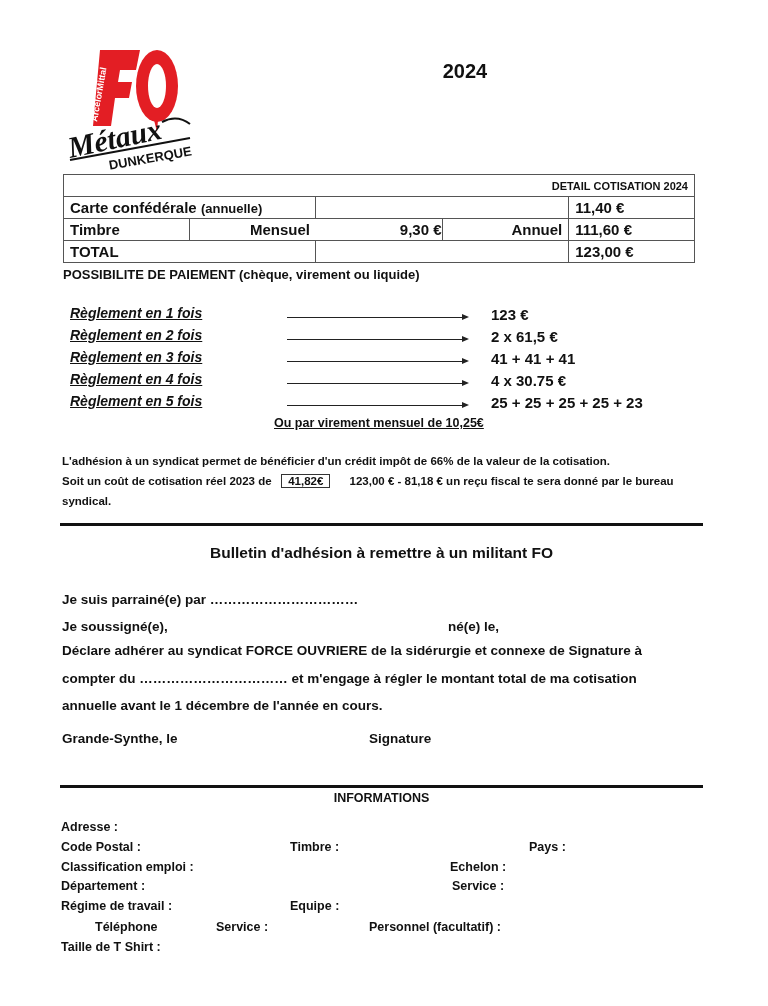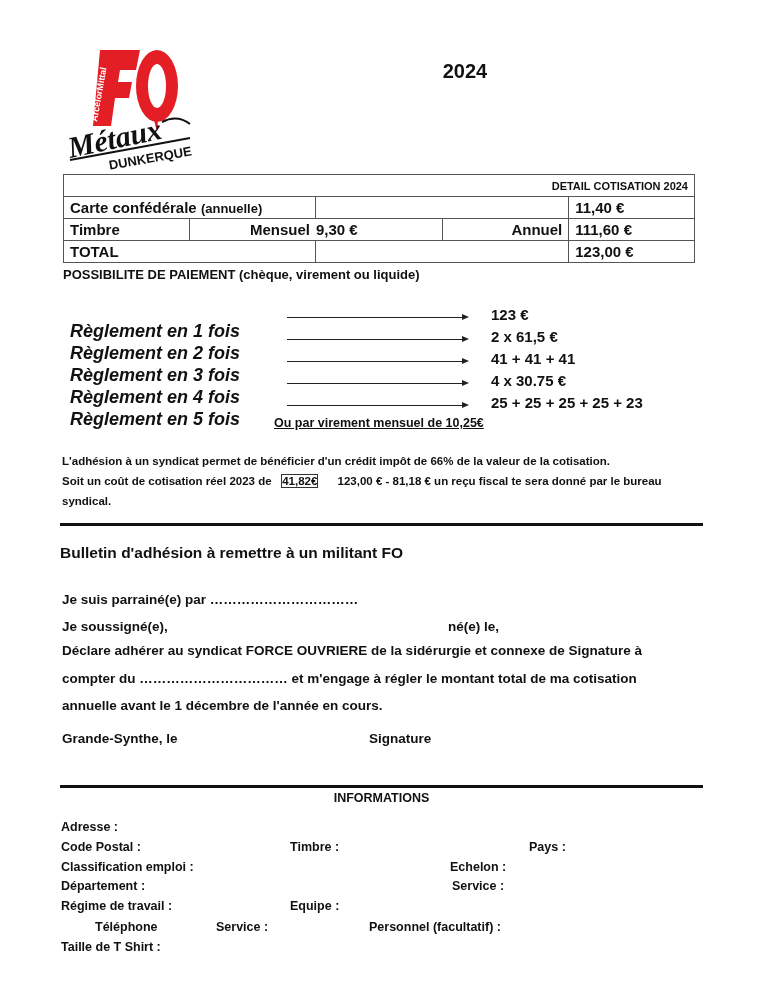--- a/index.html
+++ b/index.html
@@ -16,33 +16,33 @@
   table.detail { position: absolute; left: 63px; top: 174px; width: 632px; border-collapse: collapse; font-weight: bold; font-size: 15px; }
   table.detail td { border: 1px solid #555; height: 21px; padding: 0 6px; white-space: nowrap; }
   table.detail td.head { text-align: right; font-size: 11px; }
   .small { font-size: 13px; }
   .right { text-align: right; }
 
   .pay-title { left: 63px; top: 267px; font-size: 13px; font-weight: bold; }
 
   
   .pay-row { left: 70px; width: 640px; height: 22px; }
-  .pay-label { position: absolute; left: 0; top: 16px; font-style: italic; font-weight: bold; font-size: 18px; }
+  .pay-label { position: absolute; left: 0; top: 0; font-style: italic; font-weight: bold; font-size: 14px; text-decoration: underline; }
   .pay-arrow { position: absolute; left: 217px; top: 12px; width: 176px; height: 1px; background: #222; }
   .pay-arrow::after { content: ""; position: absolute; right: -6px; top: -3px; border-left: 7px solid #222; border-top: 3.5px solid transparent; border-bottom: 3.5px solid transparent; }
   .pay-value { position: absolute; left: 421px; top: 1px; font-weight: bold; font-size: 15px; }
 
   .virement { left: 274px; top: 416px; font-size: 12.5px; font-weight: bold; text-decoration: underline; }
 
   .info-text { left: 62px; width: 640px; font-size: 11.5px; font-weight: bold; line-height: 20px; }
-  .boxed { border: 1px solid #333; padding: 0 0; }
+  .boxed { border: 1px solid #333; padding: 0 6px; }
 
   .rule { left: 60px; width: 643px; height: 3px; background: #111; }
 
-  .bulletin-title { left: 60px; width: 643px; top: 544px; font-size: 15.5px; font-weight: bold; }
+  .bulletin-title { left: 60px; width: 643px; top: 544px; text-align: center; font-size: 15.5px; font-weight: bold; }
 
   .form-line { left: 62px; font-size: 13.5px; font-weight: bold; }
 
   .info-title { left: 60px; width: 643px; top: 791px; text-align: center; font-size: 12.5px; font-weight: bold; }
   .field { font-size: 12.5px; font-weight: bold; }
 </style>
 </head>
 <body>
 
 <div class="abs logo">
@@ -84,21 +84,21 @@
     <td colspan="2">
       <span>Carte confédérale</span>
       <span class="small">(annuelle)</span>
     </td>
     <td colspan="2"></td>
     <td>11,40 €</td>
   </tr>
   <tr>
     <td>Timbre</td>
     <td colspan="2" style="padding:0;">
-      <div style="display:flex;">
+      <div style="display:flex;justify-content:space-between;">
         <span style="width:126px;text-align:right;padding-right:6px;box-sizing:border-box;">Mensuel</span>
         <span style="padding-left:0px;">9,30 €</span>
       </div>
     </td>
     <td class="right">Annuel</td>
     <td>111,60 €</td>
   </tr>
   <tr>
     <td colspan="2">TOTAL</td>
     <td colspan="2"></td>

